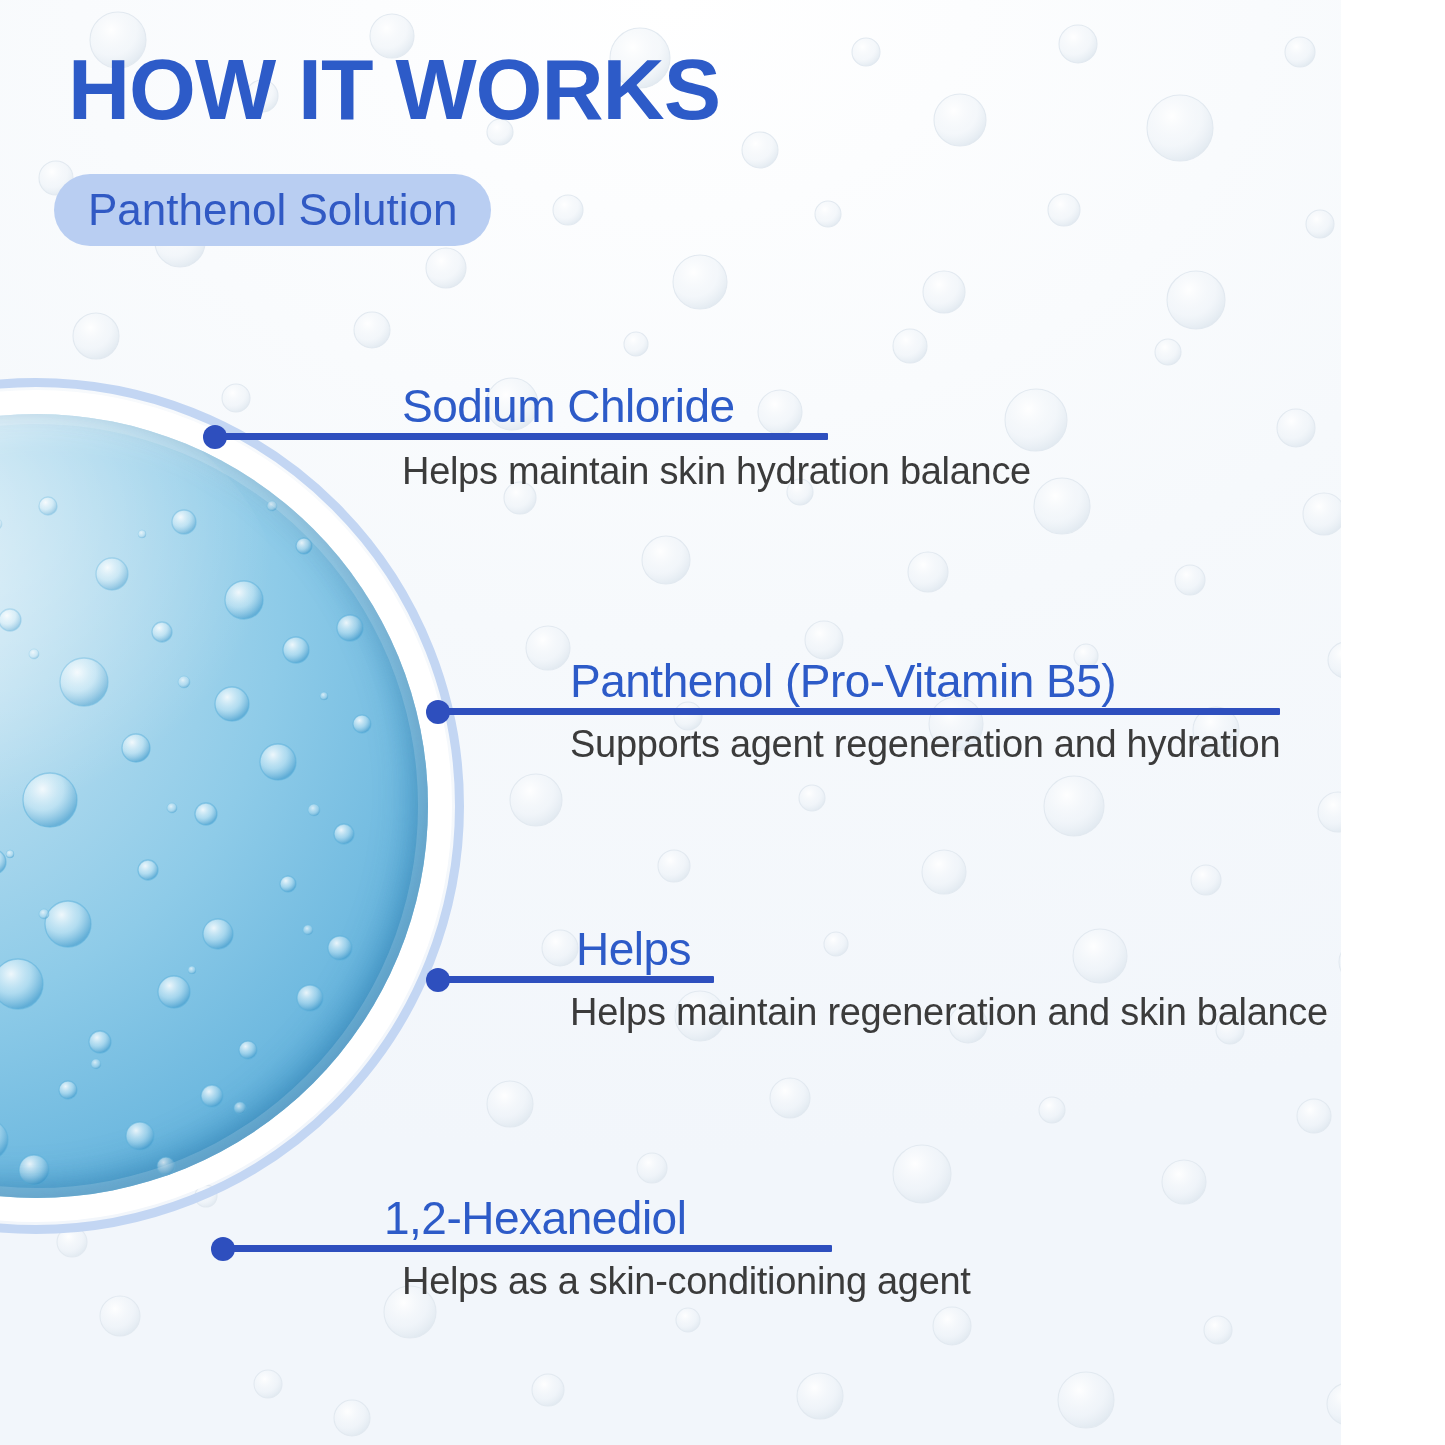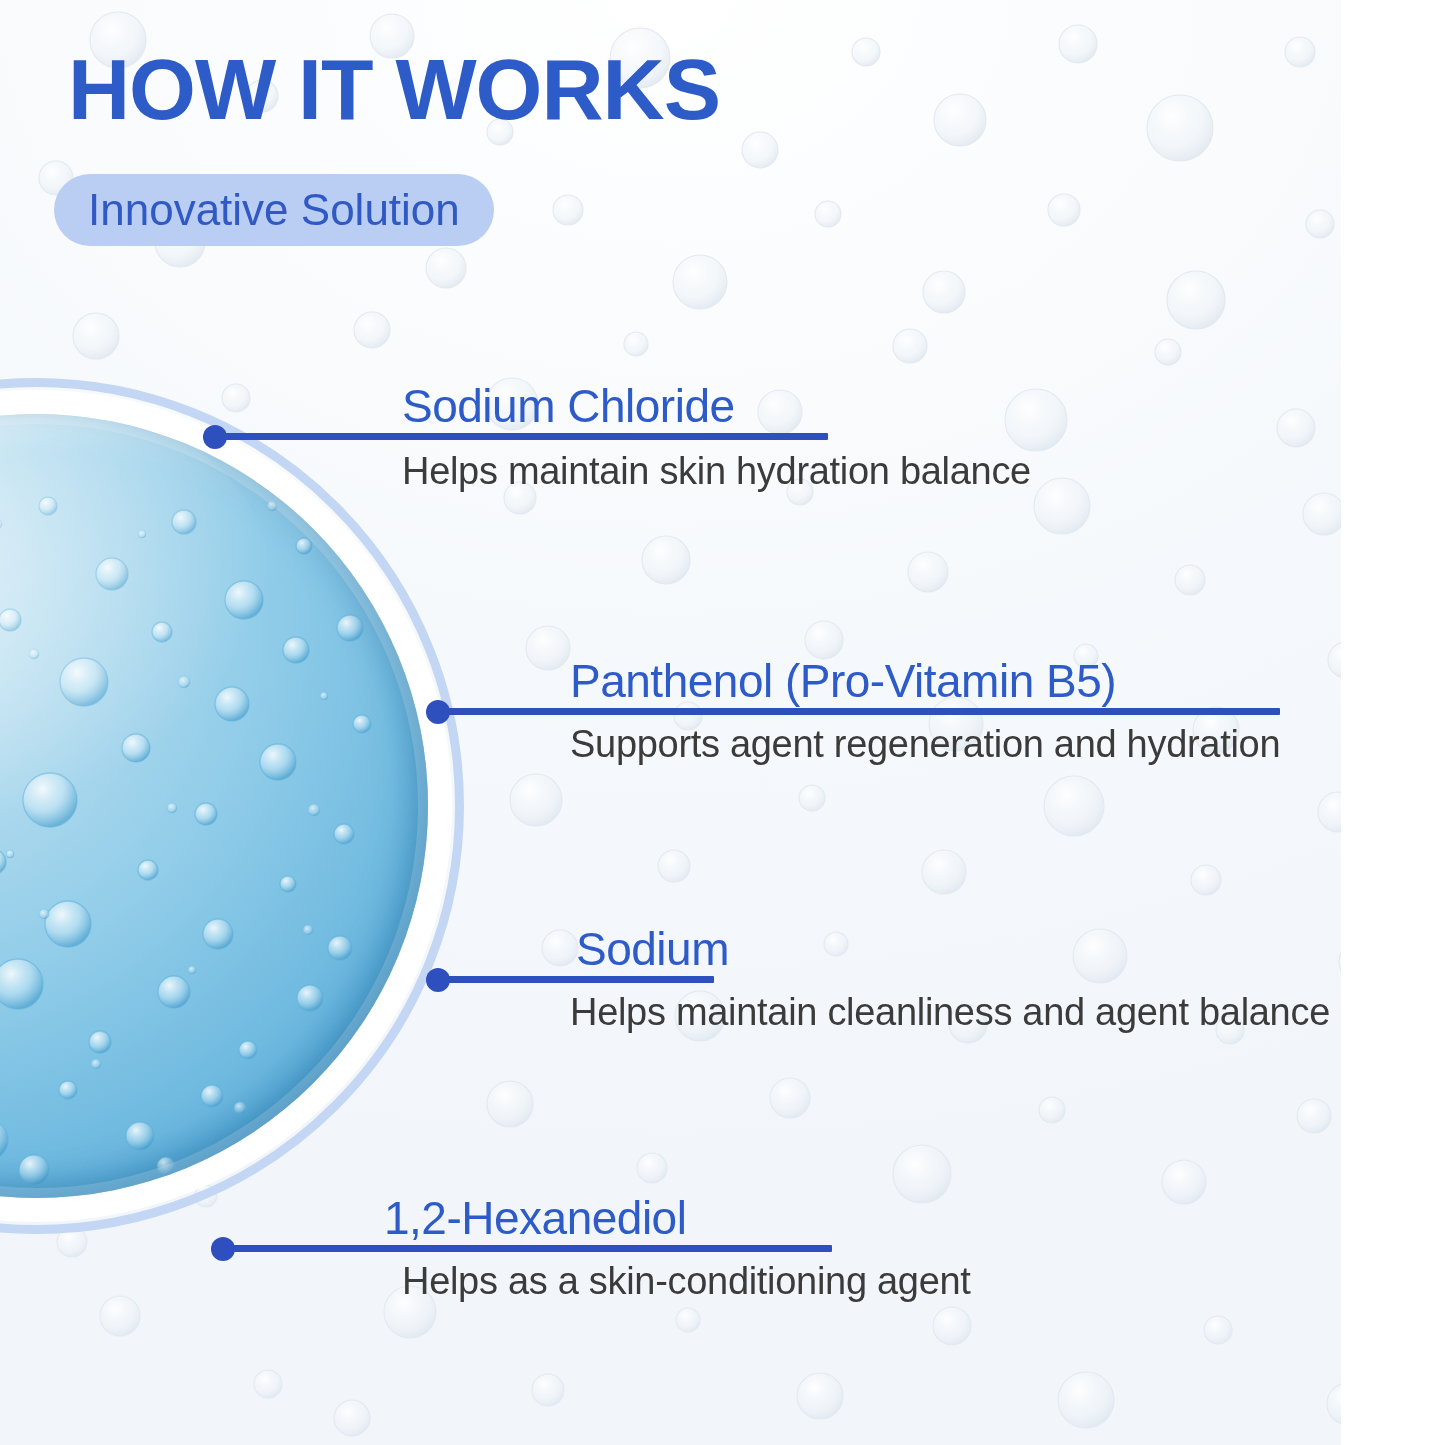--- a/index.html
+++ b/index.html
@@ -346,41 +346,41 @@
             <circle cx="596" cy="694" r="6"></circle>
           <circle cx="318" cy="410" r="5"></circle>
             <circle cx="176" cy="398" r="4"></circle>
         </g>
       </svg>
       <div class="rim"></div>
     </div>
   </div>
 
   <div class="title">HOW IT WORKS</div>
-  <div class="pill">Innovative Solution</div>
+  <div class="pill">Panthenol Solution</div>
 
   <div class="callout">
     <div class="dot" style="left:203px; top:425px;"></div>
     <div class="rule" style="left:215px; top:433px; width:613px;"></div>
     <div class="label" style="left:402px; top:379px;">Sodium Chloride</div>
     <div class="desc" style="left:402px; top:450px;">Helps maintain skin hydration balance</div>
   </div>
 
   <div class="callout">
     <div class="dot" style="left:426px; top:700px;"></div>
     <div class="rule" style="left:438px; top:708px; width:842px;"></div>
     <div class="label" style="left:570px; top:654px;">Panthenol (Pro-Vitamin B5)</div>
     <div class="desc" style="left:570px; top:723px;">Supports agent regeneration and hydration</div>
   </div>
 
   <div class="callout">
     <div class="dot" style="left:426px; top:968px;"></div>
     <div class="rule" style="left:438px; top:976px; width:276px;"></div>
-    <div class="label" style="left:576px; top:922px;">Sodium</div>
-    <div class="desc" style="left:570px; top:991px;">Helps maintain cleanliness and agent balance</div>
+    <div class="label" style="left:576px; top:922px;">Helps</div>
+    <div class="desc" style="left:570px; top:991px;">Helps maintain regeneration and skin balance</div>
   </div>
 
   <div class="callout">
     <div class="dot" style="left:211px; top:1237px;"></div>
     <div class="rule" style="left:223px; top:1245px; width:609px;"></div>
     <div class="label" style="left:384px; top:1191px;">1,2-Hexanediol</div>
     <div class="desc" style="left:402px; top:1260px;">Helps as a skin-conditioning agent</div>
   </div>
 
 </div>

